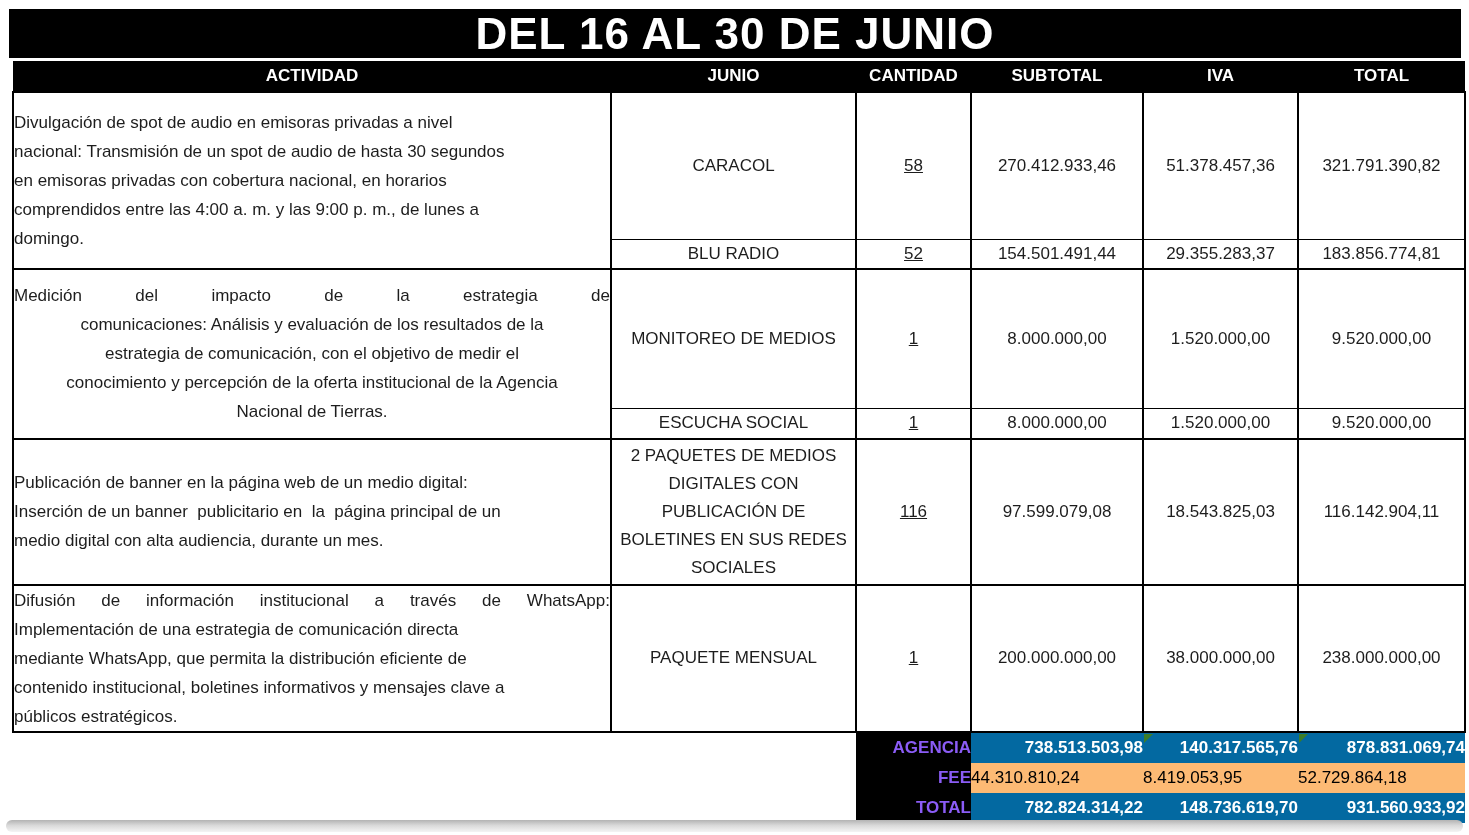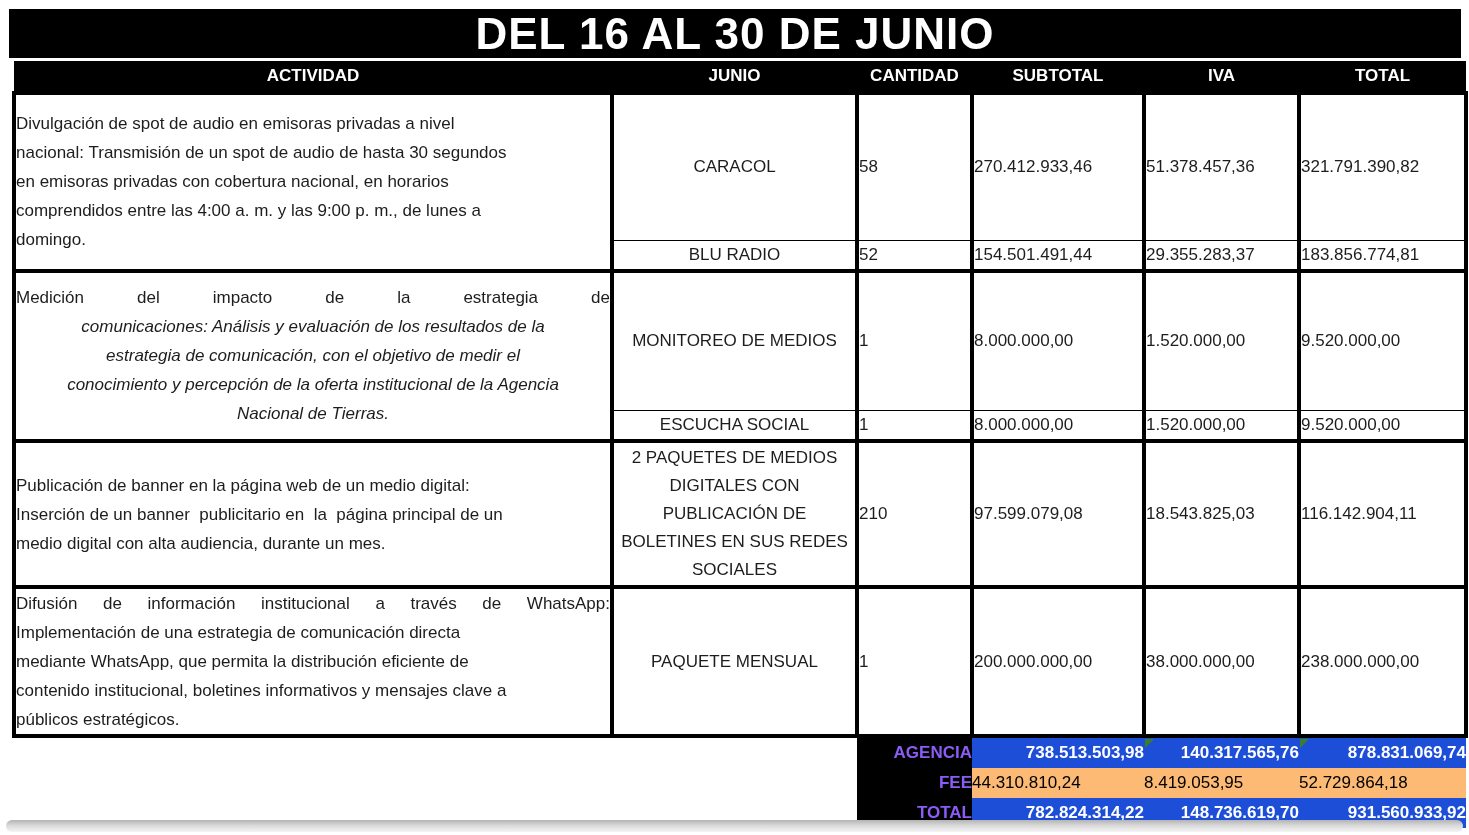--- a/index.html
+++ b/index.html
@@ -22,39 +22,39 @@
     border-collapse:collapse; table-layout:fixed;
   }
   table.main th, table.main td { padding:0; }
 
   thead th {
     background:#000; color:#fff; border:none;
     font-size:17px; font-weight:bold; height:30px; text-align:center;
   }
 
   tbody td {
-    border:4px solid #000000; background:#fff; vertical-align:middle;
+    border:2px solid #000000; background:#fff; vertical-align:middle;
     font-size:17px; color:#1d1d1d;
   }
   td.act { padding:6px 5px; line-height:29px; }
   td.act .line { display:block; }
   td.act .line.l { text-align:left;  white-space:pre-wrap; }
-  td.act .line.c { text-align:center; white-space:pre-wrap;font-style:italic; }
+  td.act .line.c { text-align:center; white-space:pre-wrap; }
   td.act .line.j { text-align:justify; text-align-last:justify; }
   td.medio { text-align:center; white-space:pre-line; line-height:28px; padding:2px; }
-  td.cant  { text-align:left; padding-right:3px; }
-  td.money { text-align:left; padding-right:14px; }
+  td.cant  { text-align:center; padding-right:3px;text-decoration:underline; }
+  td.money { text-align:center; padding-right:14px; }
   tr.thinbot td { border-bottom-width:1px; }
   tr.thintop td { border-top-width:1px; }
 
   tr.footer td { border:none; height:30px; font-size:17px; }
   td.f-spacer { background:#fff; border:none; }
   td.f-label  { background:#000; color:#8b5cf6; font-weight:bold;
                 text-align:right; padding-right:5px; }
-  td.f-dark   { background:#1d4ed8; color:#fff; font-weight:bold;
+  td.f-dark   { background:#0369a1; color:#fff; font-weight:bold;
                 text-align:right; padding-right:12px; position:relative; }
   td.f-light  { background:#fdba74; color:#000; font-weight:normal;
                 text-align:left; padding-right:12px; border:2px solid #000; }
 
   .corner {
     position:absolute; left:1px; top:1px; width:0; height:0;
     border-top:9px solid #3c7d28; border-right:9px solid transparent;
   }
 
   .shadow-bar {
@@ -138,21 +138,21 @@
           <td class="act" rowspan="1">
             <div class="line l">Publicación de banner en la página web de un medio digital:</div>
             <div class="line l">Inserción de un banner  publicitario en  la  página principal de un</div>
             <div class="line l">medio digital con alta audiencia, durante un mes.</div>
           </td>
           <td class="medio">2 PAQUETES DE MEDIOS
 DIGITALES CON
 PUBLICACIÓN DE
 BOLETINES EN SUS REDES
 SOCIALES</td>
-          <td class="cant">210</td>
+          <td class="cant">116</td>
           <td class="money">97.599.079,08</td>
           <td class="money">18.543.825,03</td>
           <td class="money">116.142.904,11</td>
         </tr>
         <tr style="height: 116px;">
           <td class="act" rowspan="1">
             <div class="line j">Difusión de información institucional a través de WhatsApp:</div>
             <div class="line l">Implementación de una estrategia de comunicación directa</div>
             <div class="line l">mediante WhatsApp, que permita la distribución eficiente de</div>
             <div class="line l">contenido institucional, boletines informativos y mensajes clave a</div>

